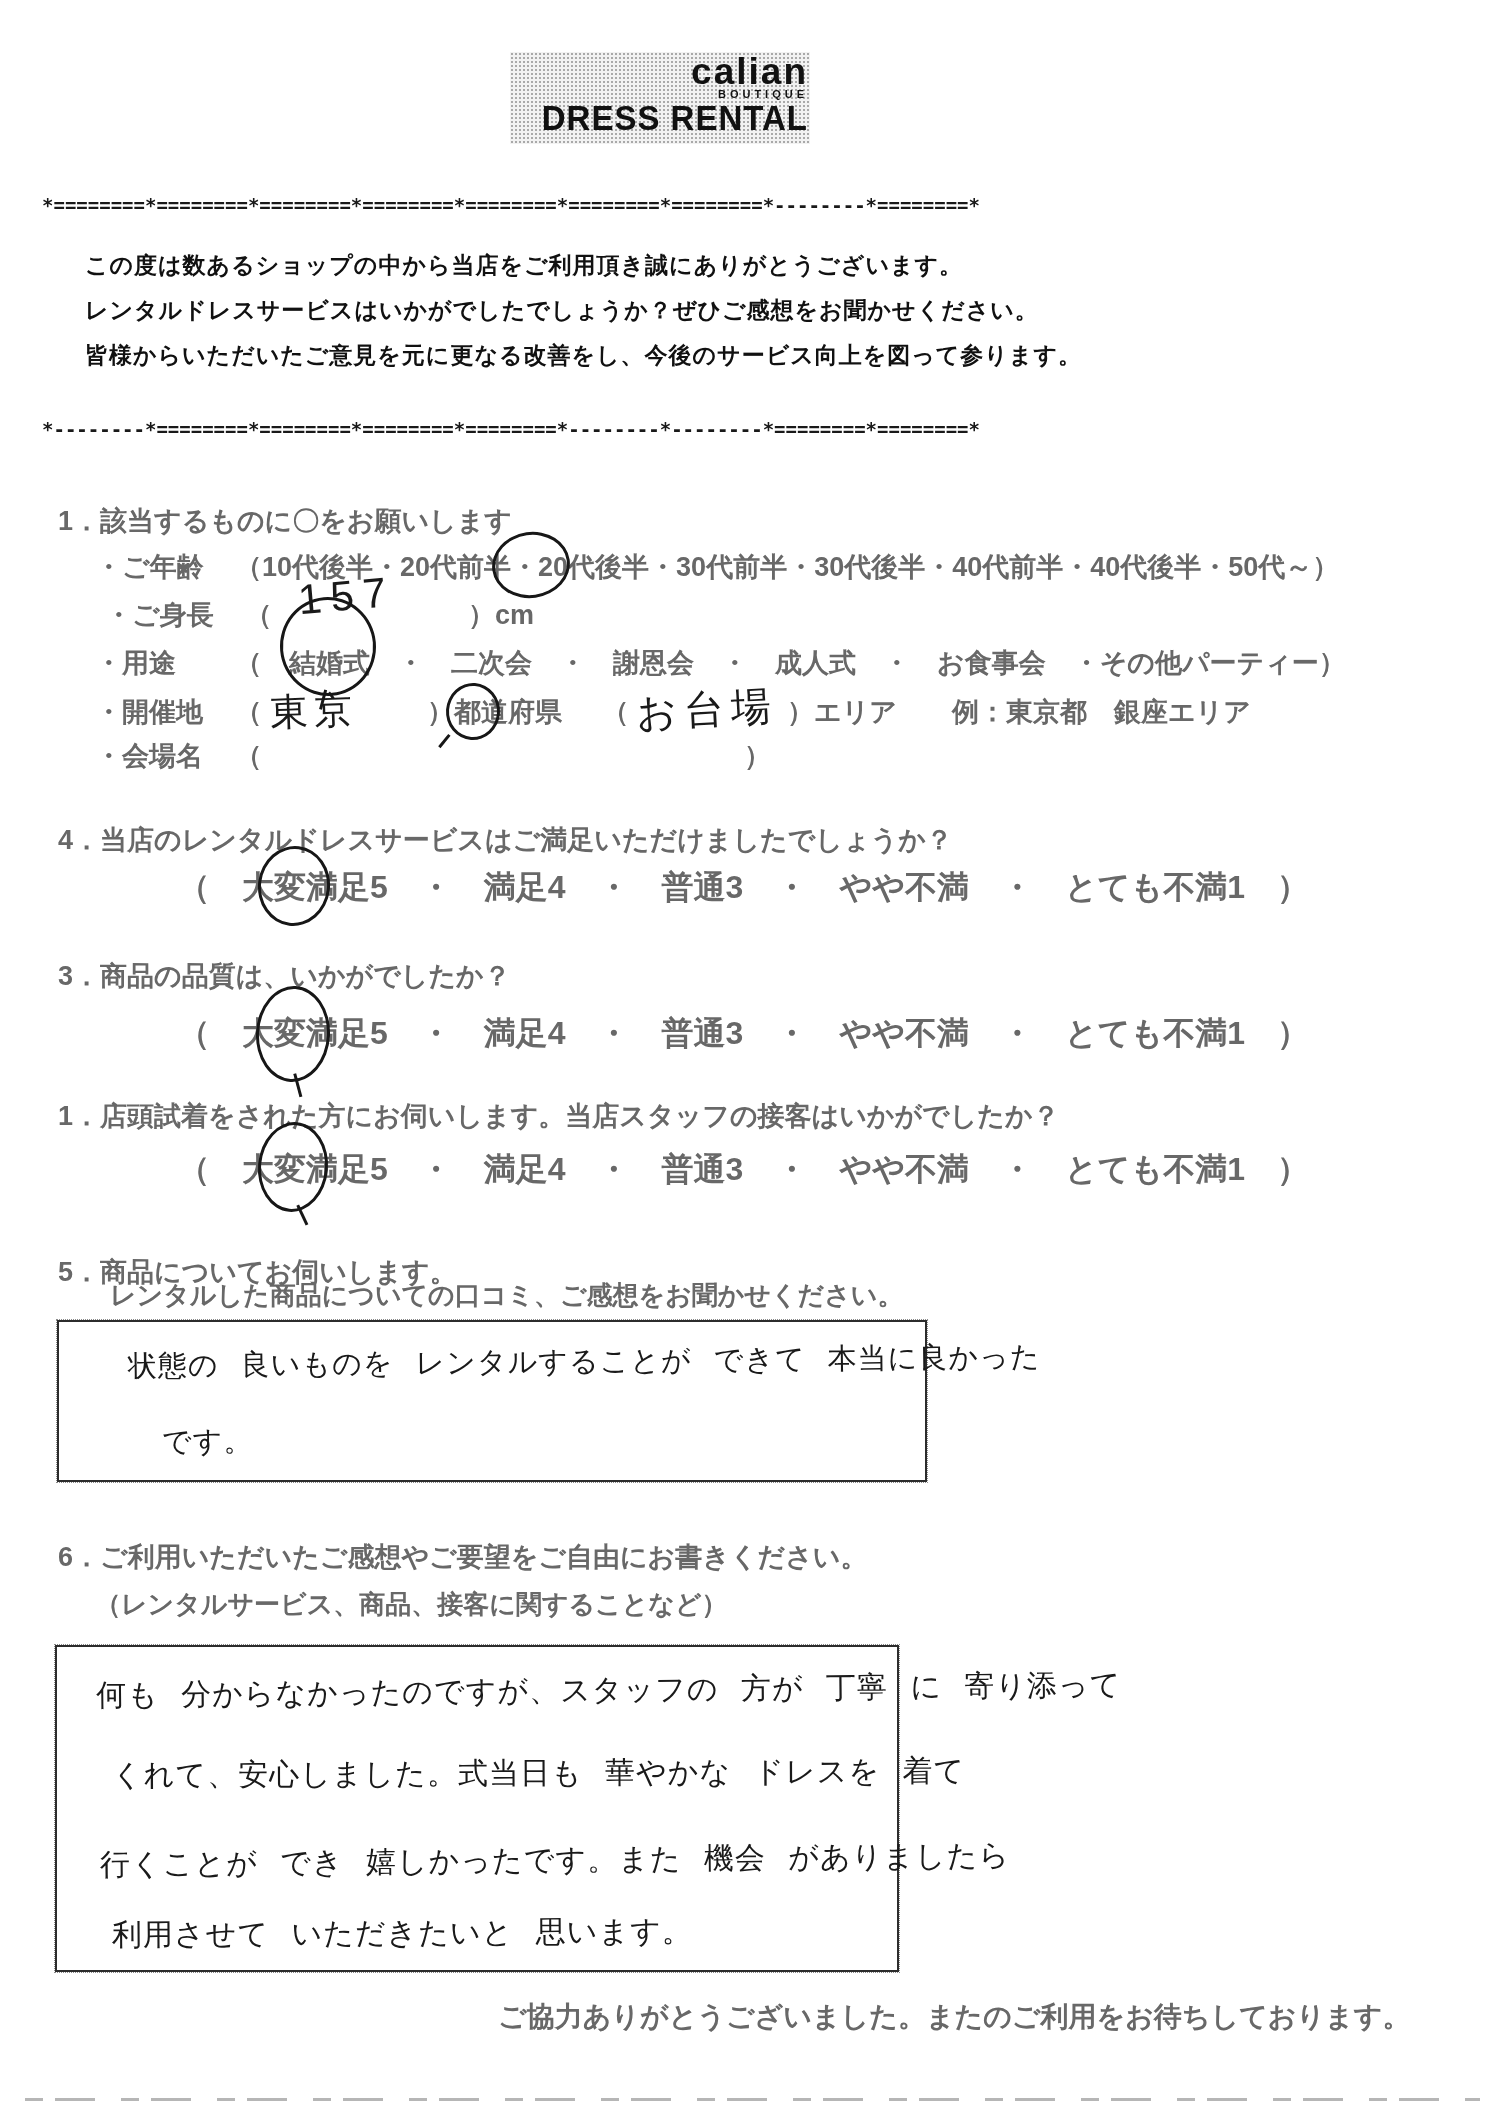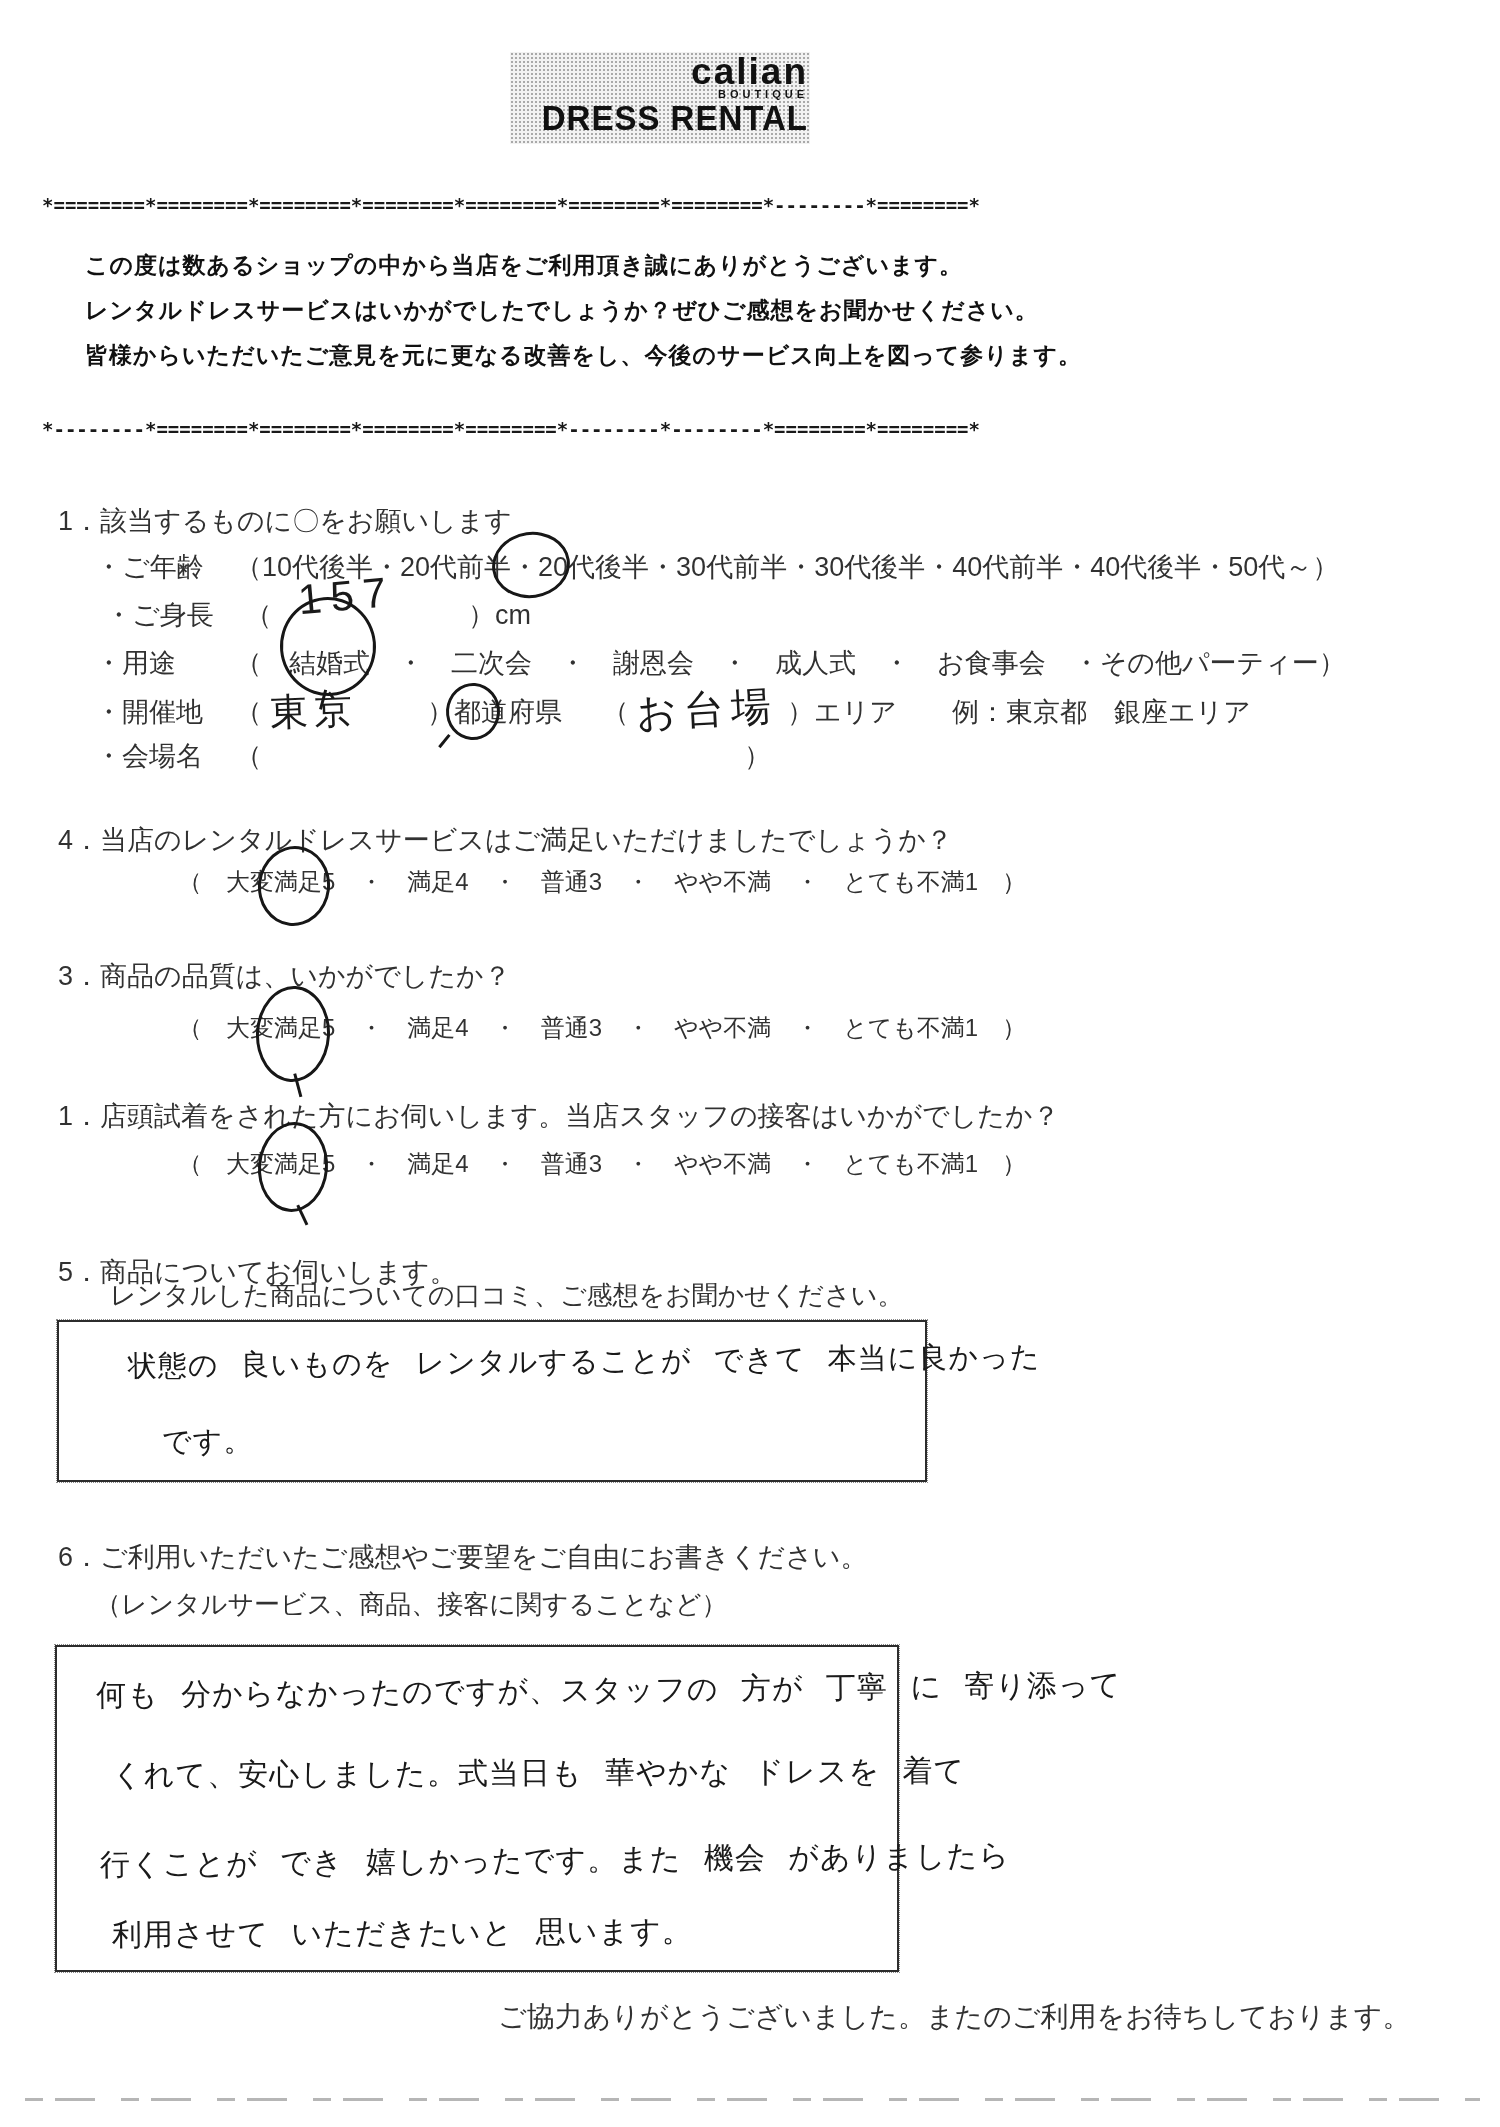--- a/index.html
+++ b/index.html
@@ -2,21 +2,21 @@
 <html><head>
 <meta charset="utf-8">
 <style>
   html,body{margin:0;padding:0;background:#e9e9e9;}
   #page{
     position:relative; width:1500px; height:2127px; background:#ffffff;
     font-family:"Liberation Sans","DejaVu Sans",sans-serif;
     color:#141414; overflow:hidden; filter:grayscale(1) contrast(1.03);
   }
   .abs{position:absolute; white-space:nowrap;}
-  .print{font-weight:normal; color:#701a75;}
+  .print{font-weight:bold; color:#a16207;}
 
   
   .logo-box{
     left:510px; top:52px; width:296px; height:86px; text-align:right;
     background-image:radial-gradient(#a8a8a8 0.8px, transparent 1px);
     background-size:4px 4px; background-color:#efefef; padding:4px 2px 2px;
   }
   .logo-brand{font-size:37px; font-weight:bold; letter-spacing:2px; line-height:32px;}
   .logo-sub{font-size:11px; font-weight:bold; letter-spacing:4px; line-height:12px;}
   .logo-title{font-size:33px; font-weight:bold; letter-spacing:1px; line-height:36px; transform:scaleY(1.05);}
@@ -25,21 +25,21 @@
        font-size:19px; font-weight:bold; letter-spacing:0; color:#1c1c1c;}
 
   .intro{left:85px; top:243px; font-size:23px; font-weight:bold; line-height:45px; letter-spacing:1px;}
 
   .heading{font-size:27px;}
   .row{font-size:27px;}
   .rowlabel{display:inline-block; width:113px;}
   .gap-h{display:inline-block; width:196px;}
   .gap-v{display:inline-block; width:482px;}
 
-  .scale{left:178px; font-size:24px;}
+  .scale{left:178px; font-size:32px;}
 
   .subline{font-size:26px;}
 
   .cbox{border:2px solid #2e2e2e; outline:1px dotted #8a8a8a; background:#fff;}
   #box5{left:57px; top:1320px; width:866px; height:158px;}
   #box6{left:55px; top:1645px; width:840px; height:323px;}
 
   .hw{font-weight:400; color:#1d1d1d;}
   .hw-comment{font-size:29px; word-spacing:13px; letter-spacing:1px; transform:rotate(-0.6deg);}
 

